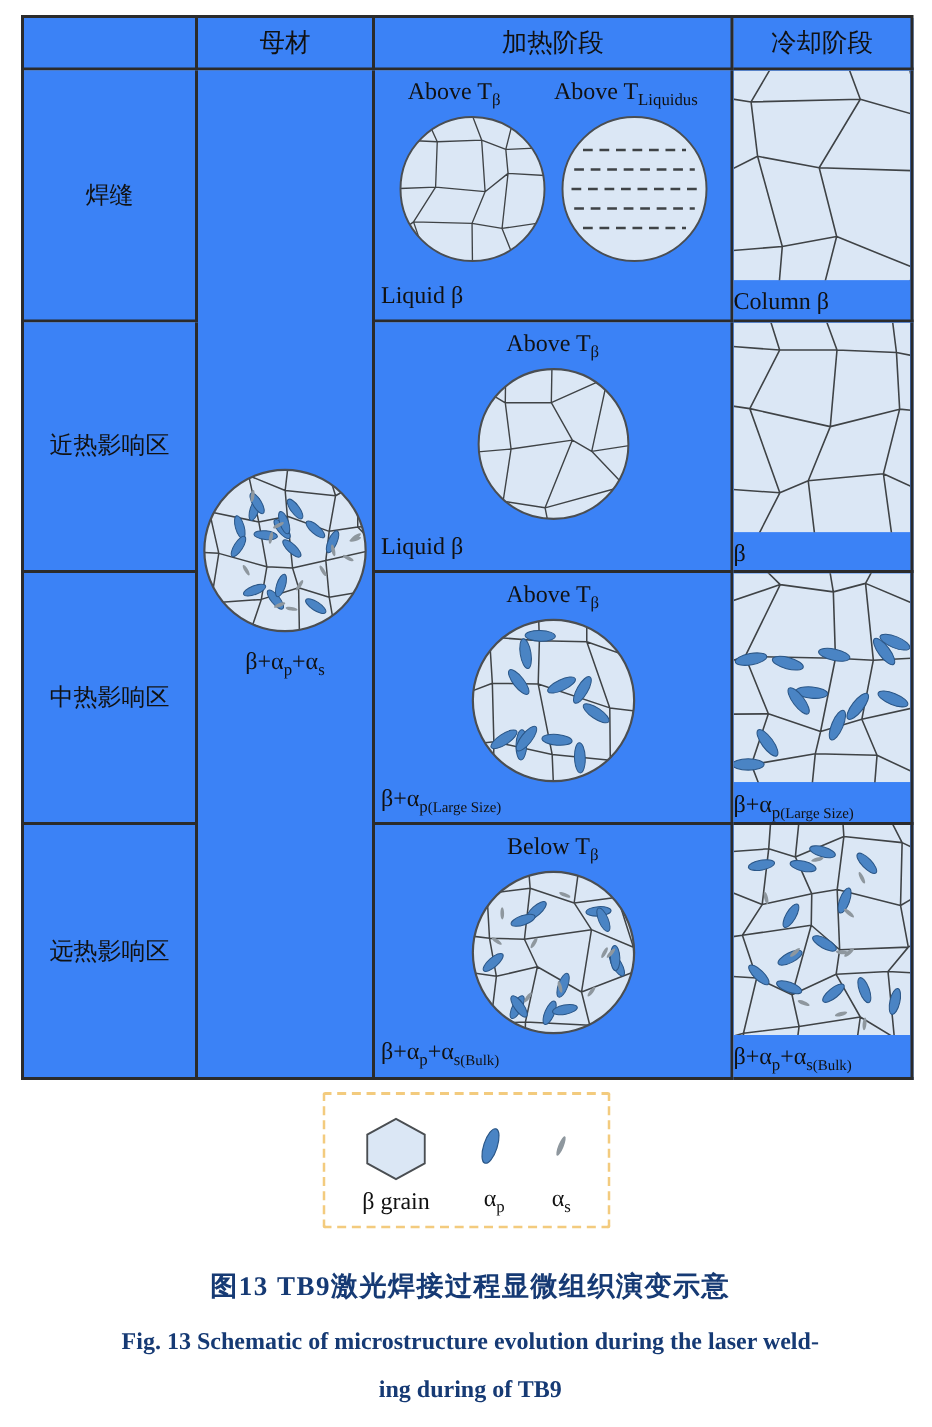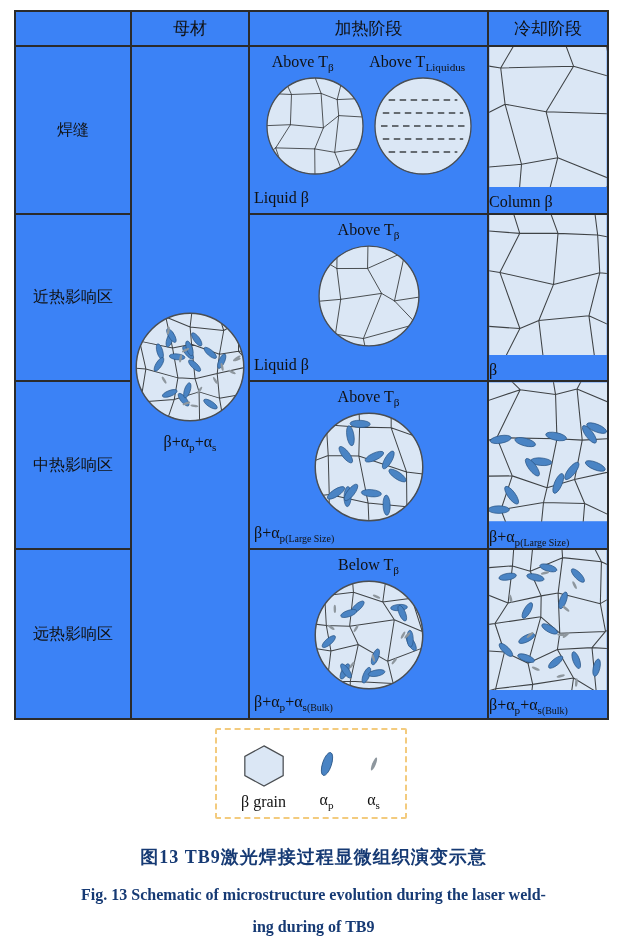--- a/index.html
+++ b/index.html
@@ -64,21 +64,21 @@
   .small{font-size:0.62em;}
 
   
   .legend{
     position:absolute;left:50%;top:728px;transform:translateX(-50%);
     border:2px dashed var(--legend-border-c);
     border-radius:2px;
     padding:10px 24px 6px 24px;
     display:flex;gap:30px;align-items:flex-end;background:#fff;
   }
-  .legend-item{display:flex;flex-direction:column;align-items:center;}
+  .legend-item{display:flex;flex-direction:column;align-items:flex-end;}
   .shape-box{height:48px;display:flex;align-items:center;justify-content:center;}
   .legend-label{text-align:center;font-size:16px;margin-top:3px;}
 
   
   .caption{position:absolute;left:3px;width:100%;text-align:center;font-weight:bold;color:var(--caption-c);}
   .caption.zh{top:845px;font-size:18px;letter-spacing:1px;}
   .caption.en1{top:886px;font-size:16px;}
   .caption.en2{top:918px;font-size:16px;}
 </style>
 </head>

